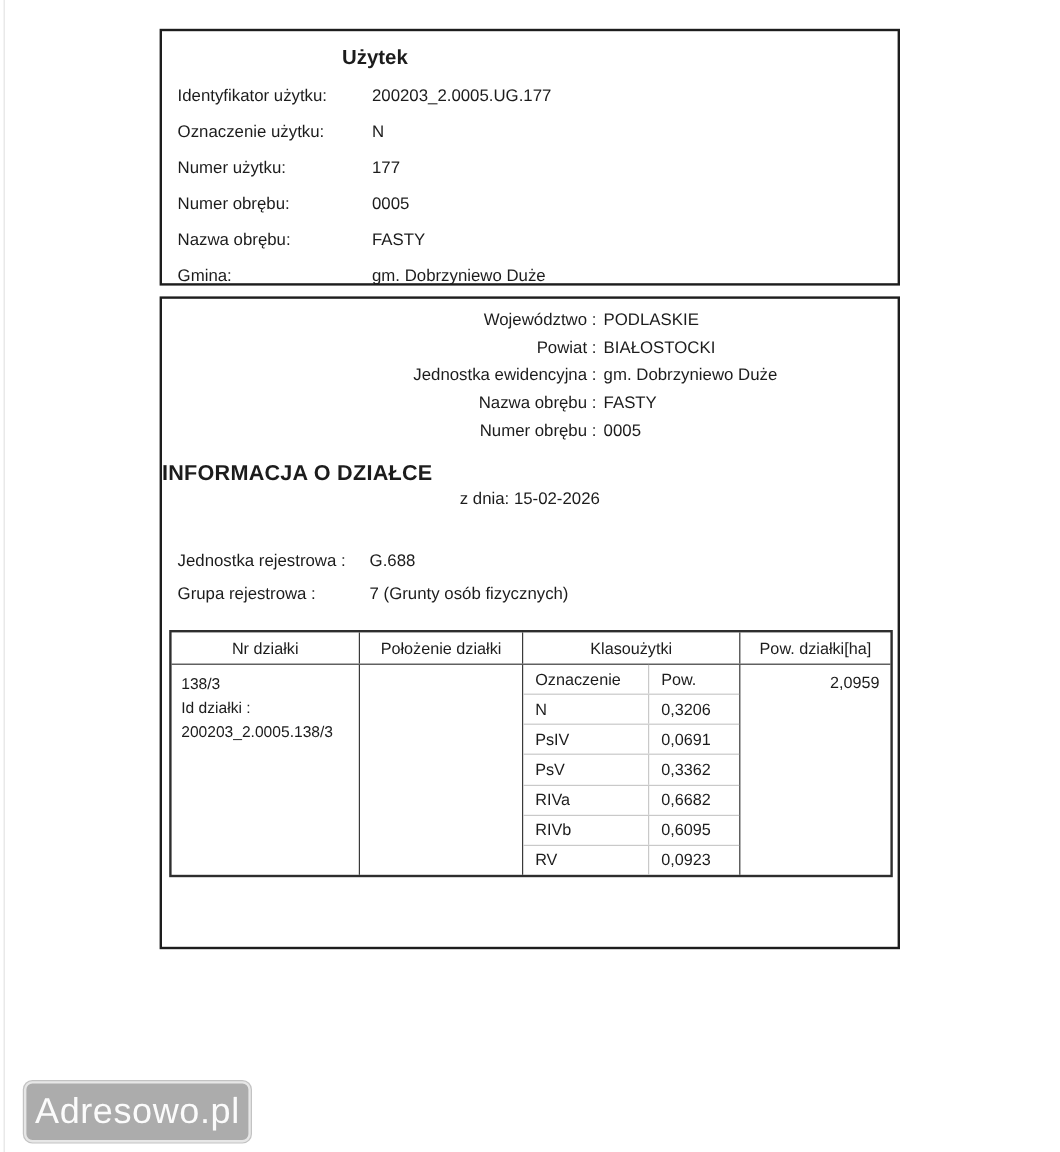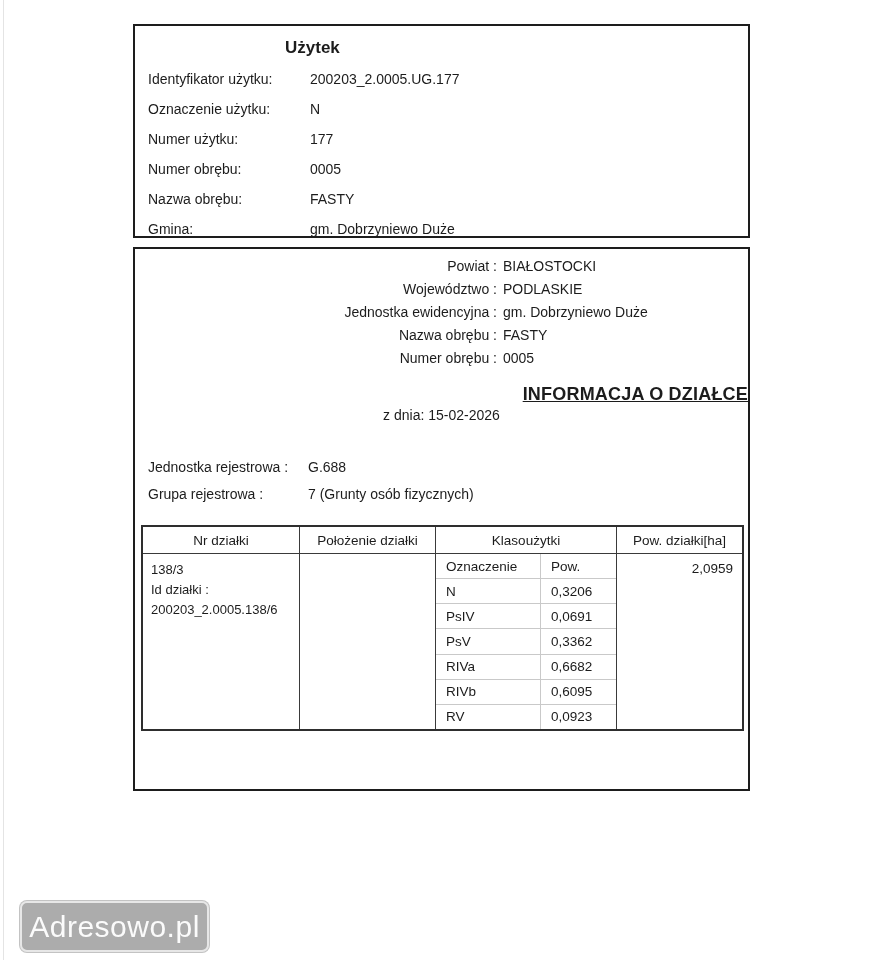--- a/index.html
+++ b/index.html
@@ -34,22 +34,22 @@
   .parcel-box {
     position:absolute; left:133px; top:247px; width:617px; height:544px;
     border:2px solid #1d1d1d; background:#fff;
   }
   .loc-rows { margin-top:5px; }
   .loc-row { display:flex; height:23px; align-items:center; font-size:14px; }
   .loc-row .llabel { width:362px; text-align:right; }
   .loc-row .lvalue { margin-left:6px; }
 
   .parcel-title {
-    margin-top:15px; text-align:right;
-    font-size:18px; font-weight:bold; letter-spacing:0.2px;text-decoration:underline;
+    margin-top:15px; text-align:left;
+    font-size:18px; font-weight:bold; letter-spacing:0.2px;
   }
   .parcel-date { margin-top:2px; text-align:center; font-size:14px; }
 
   .reg-rows { margin-top:30px; margin-left:13px; }
   .reg-row { display:flex; height:27px; align-items:center; font-size:14px; }
   .reg-row .rlabel { width:160px; }
 
   
   .main-table {
     margin:18px 0 0 6px; width:603px;
@@ -125,26 +125,26 @@
       <span class="flabel">Gmina:</span>
       <span class="fvalue">gm. Dobrzyniewo Duże</span>
     </div>
   </div>
 </div>
 
 <div class="parcel-box">
 
   <div class="loc-rows">
     <div class="loc-row">
+      <span class="llabel">Województwo :</span>
+      <span class="lvalue">PODLASKIE</span>
+    </div>
+    <div class="loc-row">
       <span class="llabel">Powiat :</span>
       <span class="lvalue">BIAŁOSTOCKI</span>
-    </div>
-    <div class="loc-row">
-      <span class="llabel">Województwo :</span>
-      <span class="lvalue">PODLASKIE</span>
     </div>
     <div class="loc-row">
       <span class="llabel">Jednostka ewidencyjna :</span>
       <span class="lvalue">gm. Dobrzyniewo Duże</span>
     </div>
     <div class="loc-row">
       <span class="llabel">Nazwa obrębu :</span>
       <span class="lvalue">FASTY</span>
     </div>
     <div class="loc-row">
@@ -171,21 +171,21 @@
     <div class="mt-head">
       <div class="hcell">Nr działki</div>
       <div class="hcell">Położenie działki</div>
       <div class="hcell">Klasoużytki</div>
       <div class="hcell">Pow. działki[ha]</div>
     </div>
     <div class="mt-body">
       <div class="bcell cell-nr">
         <div>138/3</div>
         <div>Id działki :</div>
-        <div>200203_2.0005.138/6</div>
+        <div>200203_2.0005.138/3</div>
       </div>
       <div class="bcell"></div>
       <div class="bcell">
         <div class="klaso-rows">
           <div class="klaso-row">
             <span class="kcell">Oznaczenie</span>
             <span class="kcell">Pow.</span>
           </div>
           <div class="klaso-row">
             <span class="kcell">N</span>

